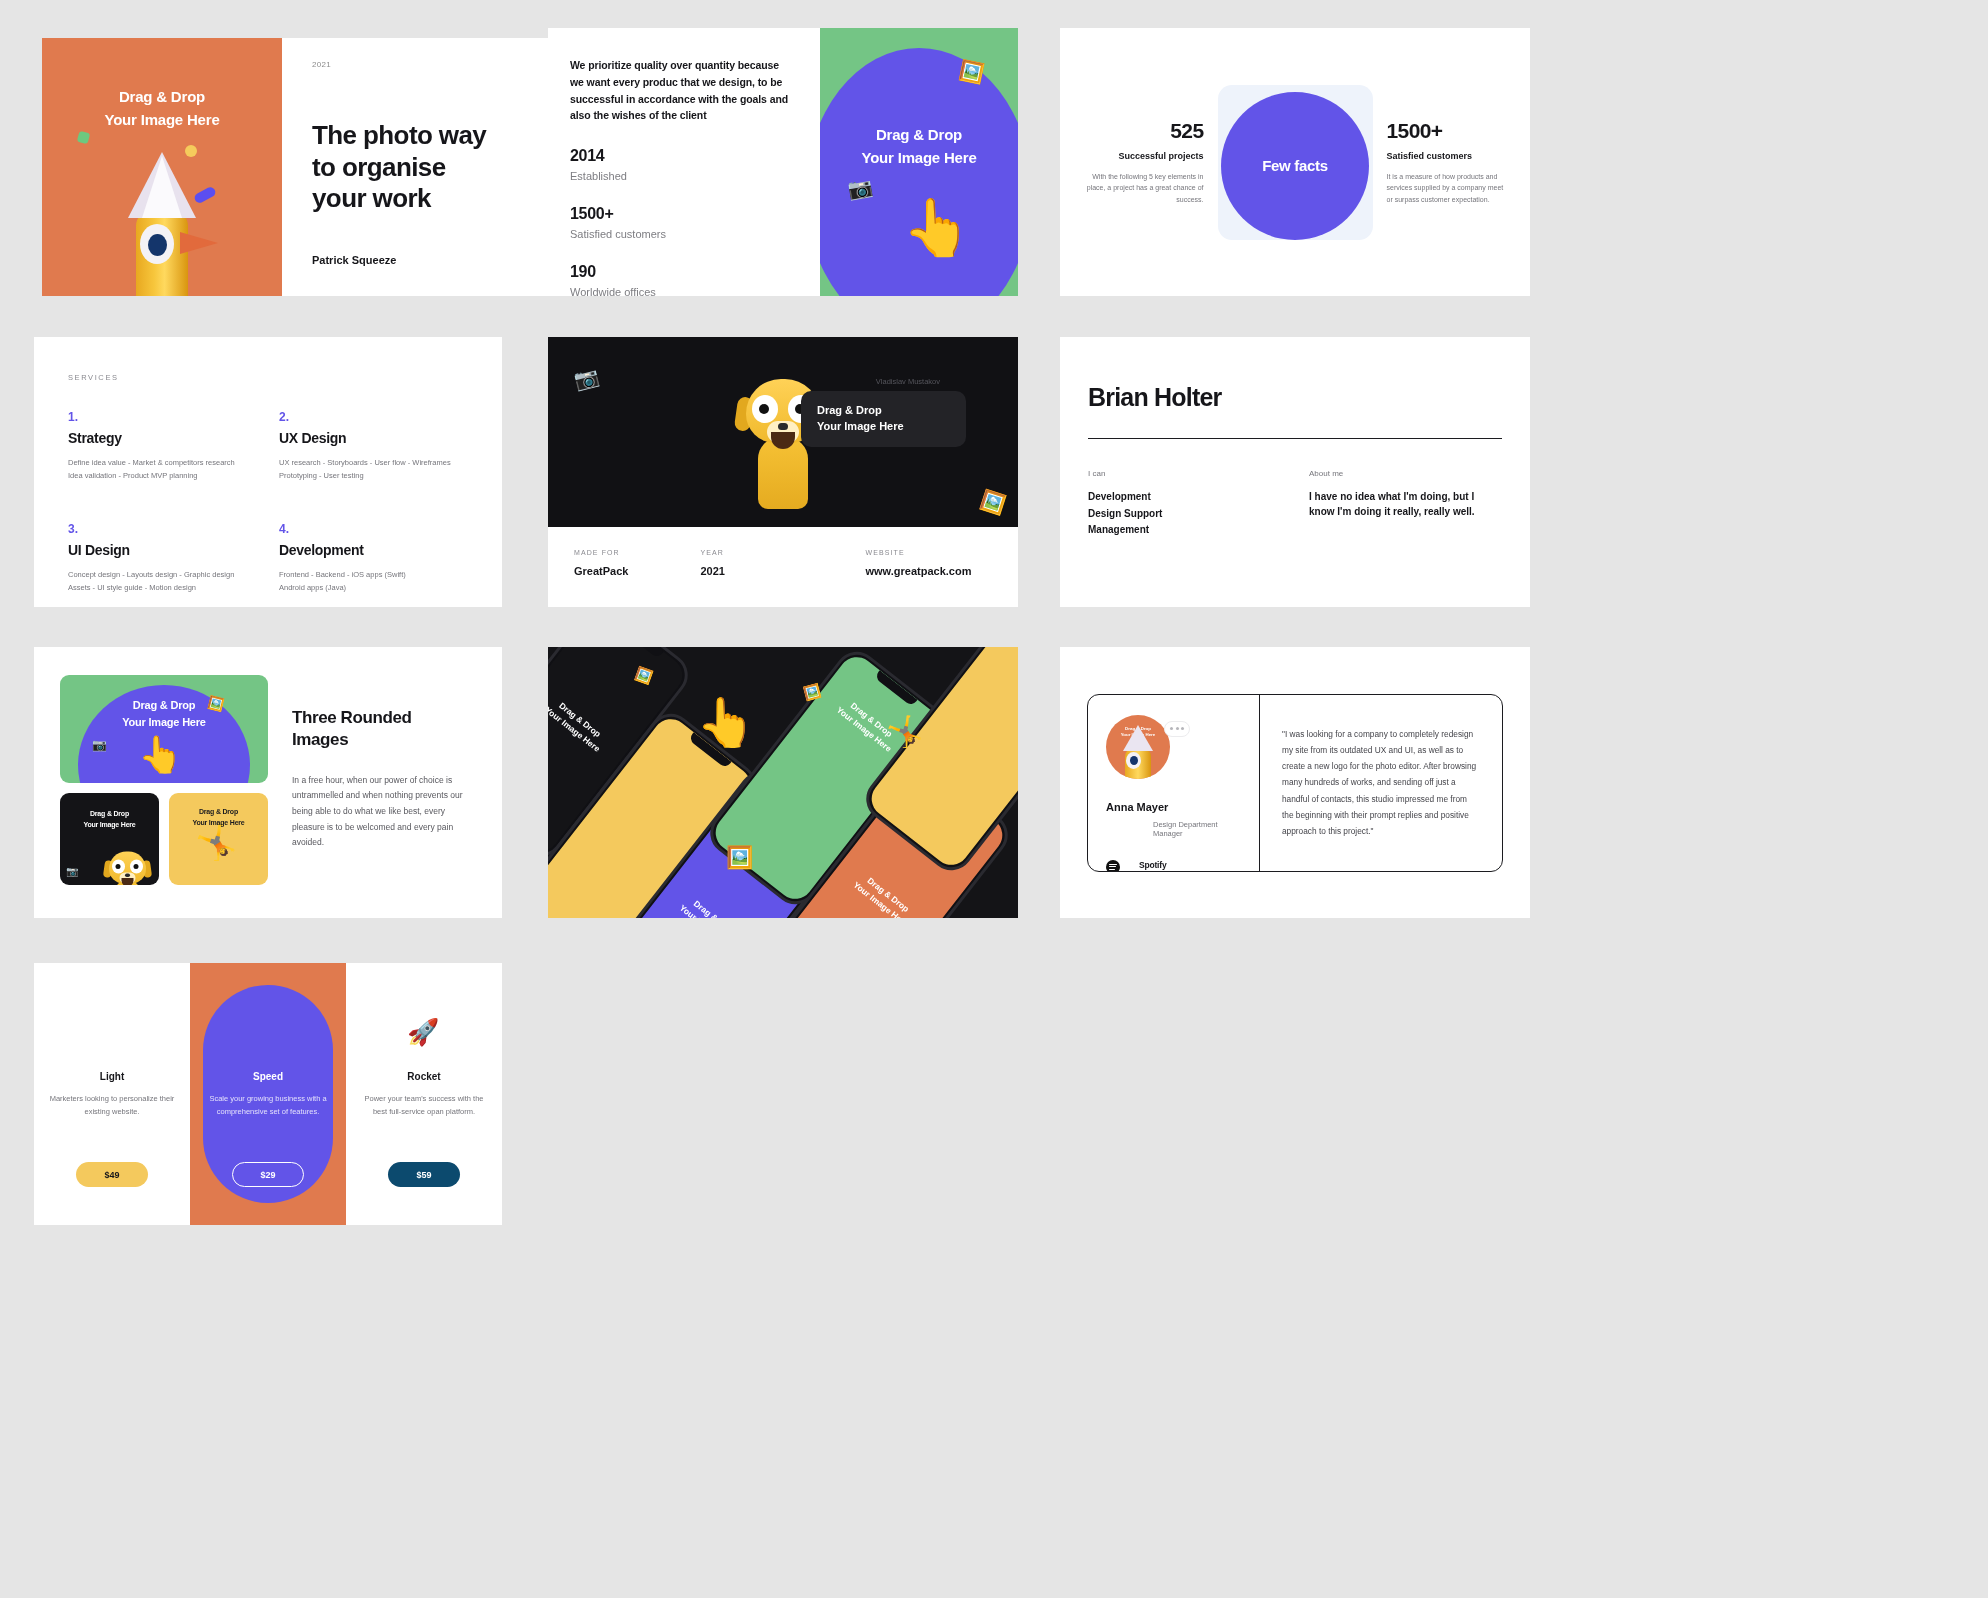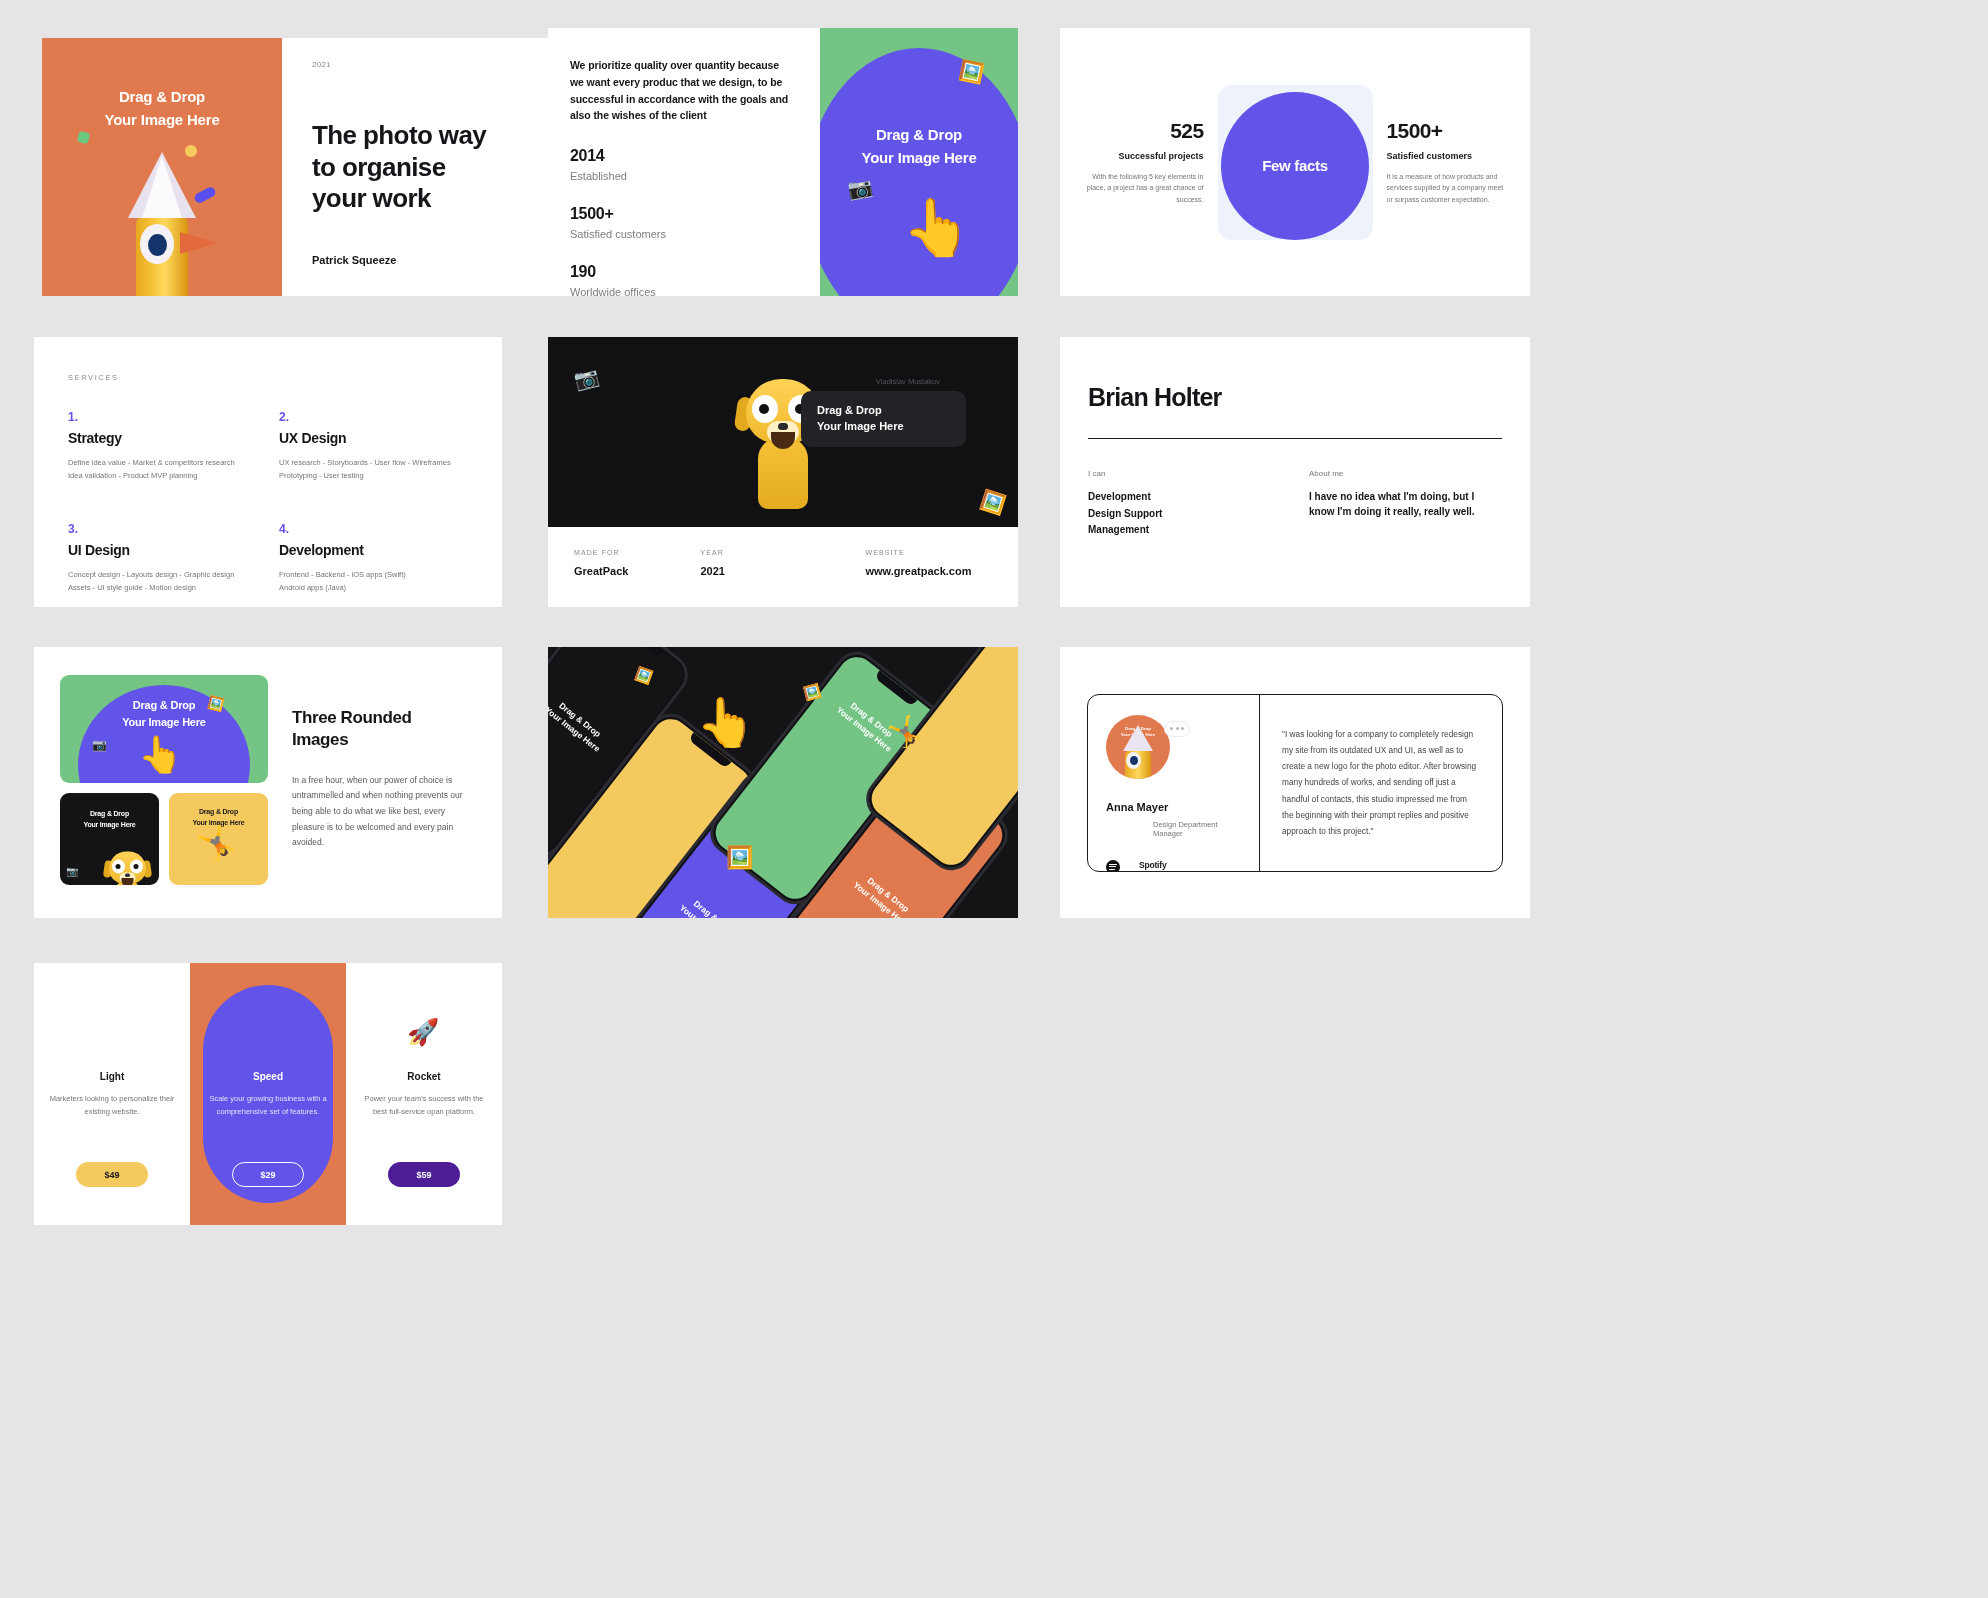--- a/index.html
+++ b/index.html
@@ -265,21 +265,21 @@
   .price-desc { font-size: 7.5px; color: #76767c; line-height: 1.7; text-align: center; margin-top: 11px; max-width: 135px; }
   .price-desc.onpurple { color: #e3e0fb; }
   .price-btn {
     margin-top: auto; margin-bottom: 38px;
     width: 72px; height: 25px; border-radius: 13px;
     display: flex; align-items: center; justify-content: center;
     font-size: 9px; font-weight: bold; cursor: pointer;
   }
   .btn-yellow { background: #f4c95d; color: #16161a; }
   .btn-outline { background: transparent; border: 1px solid #fff; color: #fff; }
-  .btn-green { background: #4c1d95; color: #fff; }
+  .btn-green { background: #0c4a6e; color: #fff; }
 </style>
 </head>
 <body>
 
 <div class="canvas">
 
   <div class="slide" id="slide-cover">
     <div class="cover-img">
       <div class="dd-text">
         <div>Drag &amp; Drop</div>

